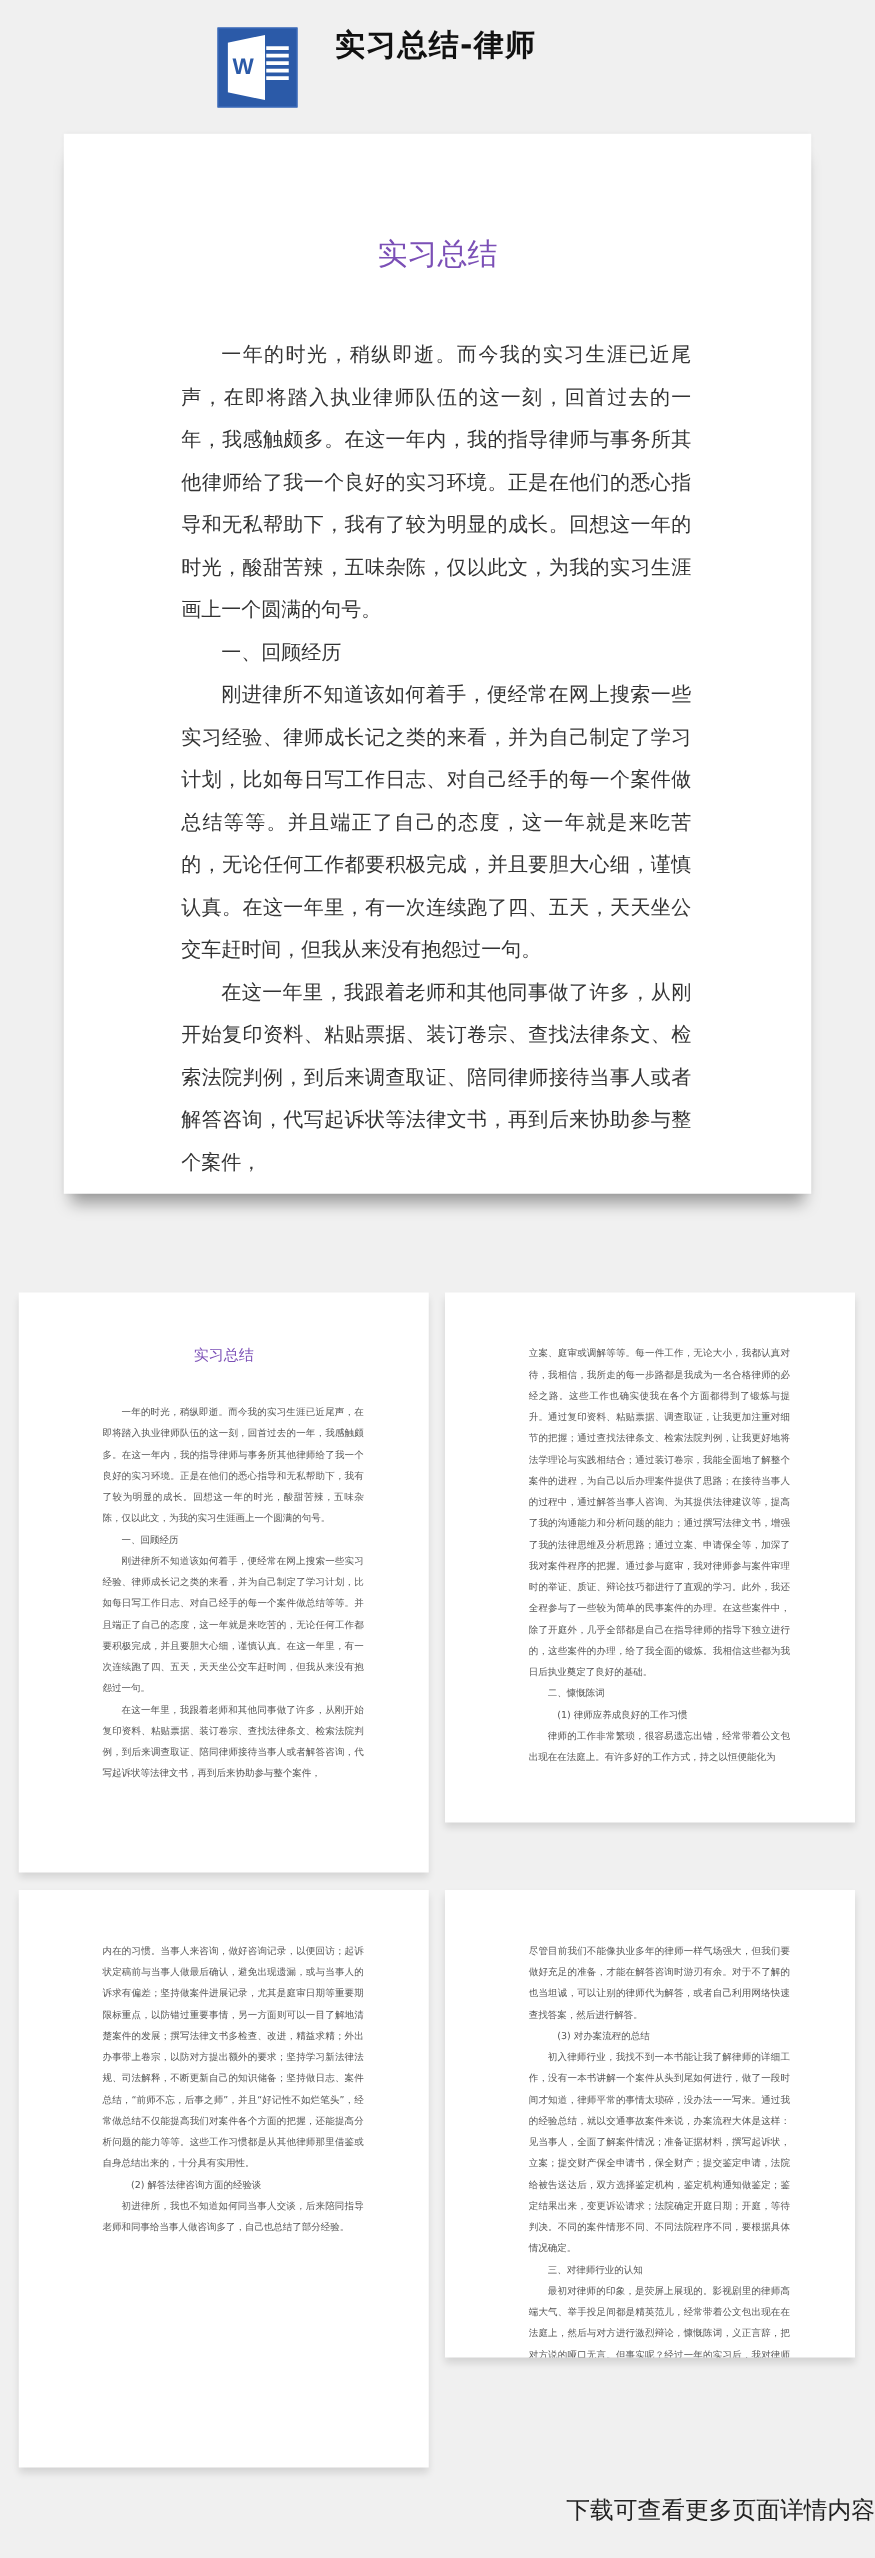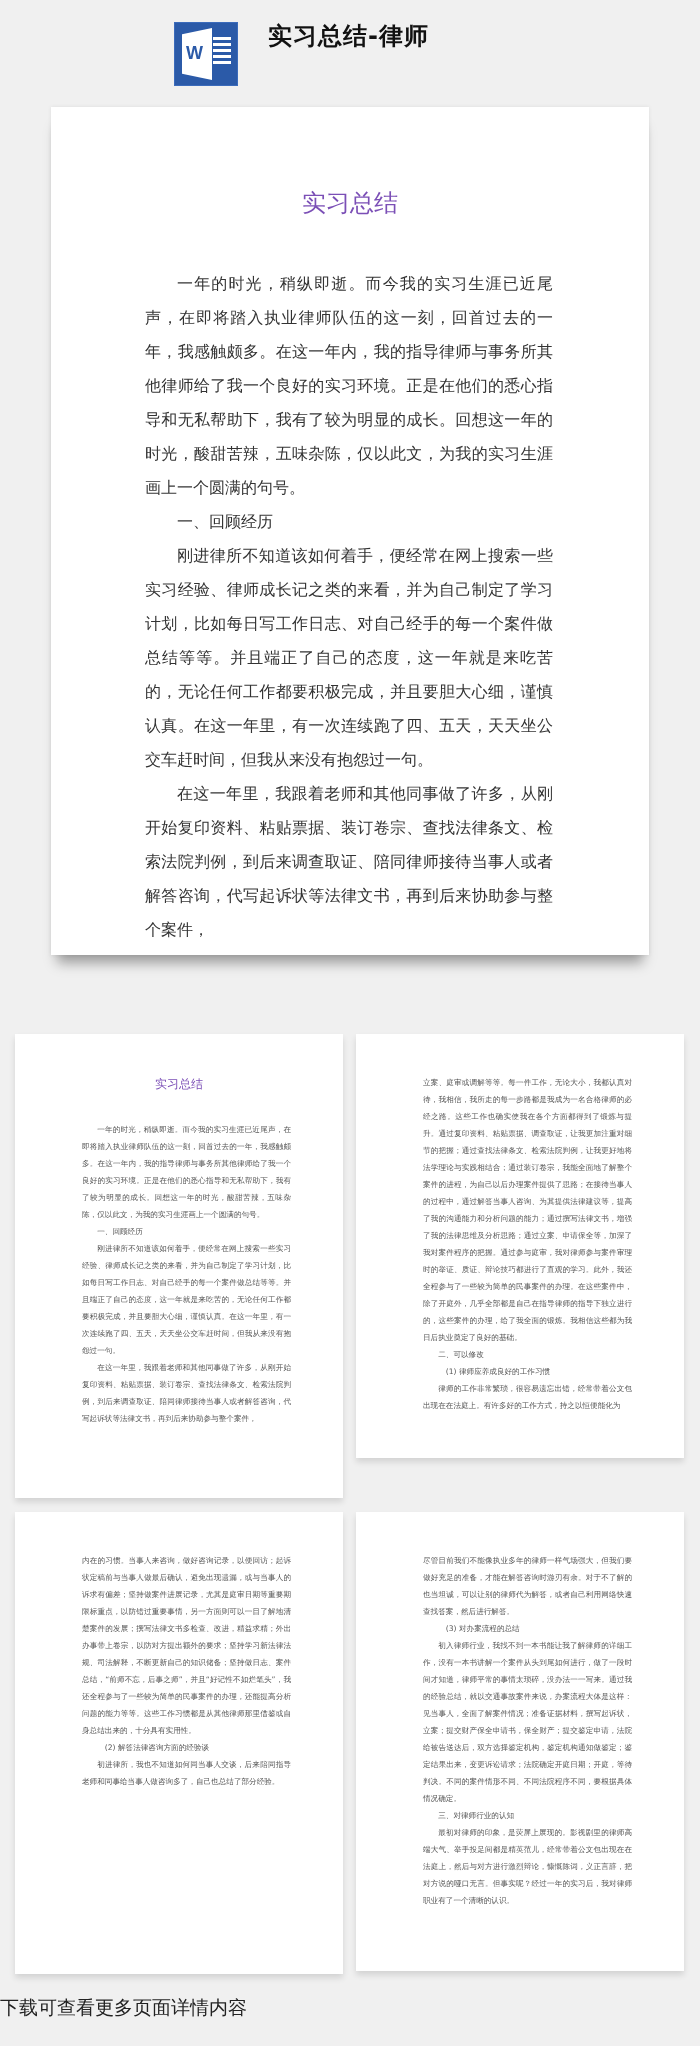--- a/index.html
+++ b/index.html
@@ -23,23 +23,23 @@
   .main-page .body p { margin:0; text-indent:2em; }
 
   .thumb { position:absolute; width:328px; background:#fff; box-shadow:0 4px 6px rgba(0,0,0,0.12); overflow:hidden; }
   .thumb .doc-title { text-align:center; color:#7b4fb6; font-size:12px; margin-top:42px; margin-bottom:28px; }
   .thumb .body { margin:0 52px 0 67px; font-size:7.6px; line-height:17px; color:#555; text-align:justify; }
   .thumb .body p { margin:0; text-indent:2em; }
   .thumb .body.pad { padding-top:40px; }
   #thumb1 { left:15px; top:1034px; height:464px; }
   #thumb2 { left:356px; top:1034px; height:424px; }
   #thumb3 { left:15px; top:1512px; height:462px; }
-  #thumb4 { left:356px; top:1512px; height:459px; }
+  #thumb4 { left:356px; top:1512px; height:374px; }
 
-  .footer-text { position:absolute; left:0; top:1995px; width:700px; text-align:left; font-size:19px; color:#222; }
+  .footer-text { position:absolute; left:0; top:1995px; width:700px; text-align:right; font-size:19px; color:#222; }
 </style>
 </head>
 <body>
 
 <div class="header">
   <div class="word-icon">
     <div class="doc"></div>
     <span class="w">W</span>
     <div class="lines">
         <i></i>
@@ -68,29 +68,29 @@
     <p>一年的时光，稍纵即逝。而今我的实习生涯已近尾声，在即将踏入执业律师队伍的这一刻，回首过去的一年，我感触颇多。在这一年内，我的指导律师与事务所其他律师给了我一个良好的实习环境。正是在他们的悉心指导和无私帮助下，我有了较为明显的成长。回想这一年的时光，酸甜苦辣，五味杂陈，仅以此文，为我的实习生涯画上一个圆满的句号。</p>
     <p>一、回顾经历</p>
     <p>刚进律所不知道该如何着手，便经常在网上搜索一些实习经验、律师成长记之类的来看，并为自己制定了学习计划，比如每日写工作日志、对自己经手的每一个案件做总结等等。并且端正了自己的态度，这一年就是来吃苦的，无论任何工作都要积极完成，并且要胆大心细，谨慎认真。在这一年里，有一次连续跑了四、五天，天天坐公交车赶时间，但我从来没有抱怨过一句。</p>
     <p>在这一年里，我跟着老师和其他同事做了许多，从刚开始复印资料、粘贴票据、装订卷宗、查找法律条文、检索法院判例，到后来调查取证、陪同律师接待当事人或者解答咨询，代写起诉状等法律文书，再到后来协助参与整个案件，</p>
   </div>
 </div>
 
 <div class="thumb" id="thumb2">
   <div class="body pad">
     <p style="text-indent:0">立案、庭审或调解等等。每一件工作，无论大小，我都认真对待，我相信，我所走的每一步路都是我成为一名合格律师的必经之路。这些工作也确实使我在各个方面都得到了锻炼与提升。通过复印资料、粘贴票据、调查取证，让我更加注重对细节的把握；通过查找法律条文、检索法院判例，让我更好地将法学理论与实践相结合；通过装订卷宗，我能全面地了解整个案件的进程，为自己以后办理案件提供了思路；在接待当事人的过程中，通过解答当事人咨询、为其提供法律建议等，提高了我的沟通能力和分析问题的能力；通过撰写法律文书，增强了我的法律思维及分析思路；通过立案、申请保全等，加深了我对案件程序的把握。通过参与庭审，我对律师参与案件审理时的举证、质证、辩论技巧都进行了直观的学习。此外，我还全程参与了一些较为简单的民事案件的办理。在这些案件中，除了开庭外，几乎全部都是自己在指导律师的指导下独立进行的，这些案件的办理，给了我全面的锻炼。我相信这些都为我日后执业奠定了良好的基础。</p>
-    <p>二、可以修改</p>
+    <p>二、慷慨陈词</p>
     <p style="text-indent:3em">(1) 律师应养成良好的工作习惯</p>
     <p>律师的工作非常繁琐，很容易遗忘出错，经常带着公文包出现在在法庭上。有许多好的工作方式，持之以恒便能化为</p>
   </div>
 </div>
 
 <div class="thumb" id="thumb3">
   <div class="body pad">
-    <p style="text-indent:0">内在的习惯。当事人来咨询，做好咨询记录，以便回访；起诉状定稿前与当事人做最后确认，避免出现遗漏，或与当事人的诉求有偏差；坚持做案件进展记录，尤其是庭审日期等重要期限标重点，以防错过重要事情，另一方面则可以一目了解地清楚案件的发展；撰写法律文书多检查、改进，精益求精；外出办事带上卷宗，以防对方提出额外的要求；坚持学习新法律法规、司法解释，不断更新自己的知识储备；坚持做日志、案件总结，“前师不忘，后事之师”，并且“好记性不如烂笔头”，我还全程参与了一些较为简单的民事案件的办理，还能提高分析问题的能力等等。这些工作习惯都是从其他律师那里借鉴或自身总结出来的，十分具有实用性。</p>
+    <p style="text-indent:0">内在的习惯。当事人来咨询，做好咨询记录，以便回访；起诉状定稿前与当事人做最后确认，避免出现遗漏，或与当事人的诉求有偏差；坚持做案件进展记录，尤其是庭审日期等重要期限标重点，以防错过重要事情，另一方面则可以一目了解地清楚案件的发展；撰写法律文书多检查、改进，精益求精；外出办事带上卷宗，以防对方提出额外的要求；坚持学习新法律法规、司法解释，不断更新自己的知识储备；坚持做日志、案件总结，“前师不忘，后事之师”，并且“好记性不如烂笔头”，经常做总结不仅能提高我们对案件各个方面的把握，还能提高分析问题的能力等等。这些工作习惯都是从其他律师那里借鉴或自身总结出来的，十分具有实用性。</p>
     <p style="text-indent:3em">(2) 解答法律咨询方面的经验谈</p>
     <p>初进律所，我也不知道如何同当事人交谈，后来陪同指导老师和同事给当事人做咨询多了，自己也总结了部分经验。</p>
   </div>
 </div>
 
 <div class="thumb" id="thumb4">
   <div class="body pad">
     <p style="text-indent:0">尽管目前我们不能像执业多年的律师一样气场强大，但我们要做好充足的准备，才能在解答咨询时游刃有余。对于不了解的也当坦诚，可以让别的律师代为解答，或者自己利用网络快速查找答案，然后进行解答。</p>
     <p style="text-indent:3em">(3) 对办案流程的总结</p>
     <p>初入律师行业，我找不到一本书能让我了解律师的详细工作，没有一本书讲解一个案件从头到尾如何进行，做了一段时间才知道，律师平常的事情太琐碎，没办法一一写来。通过我的经验总结，就以交通事故案件来说，办案流程大体是这样：见当事人，全面了解案件情况；准备证据材料，撰写起诉状，立案；提交财产保全申请书，保全财产；提交鉴定申请，法院给被告送达后，双方选择鉴定机构，鉴定机构通知做鉴定；鉴定结果出来，变更诉讼请求；法院确定开庭日期；开庭，等待判决。不同的案件情形不同、不同法院程序不同，要根据具体情况确定。</p>

